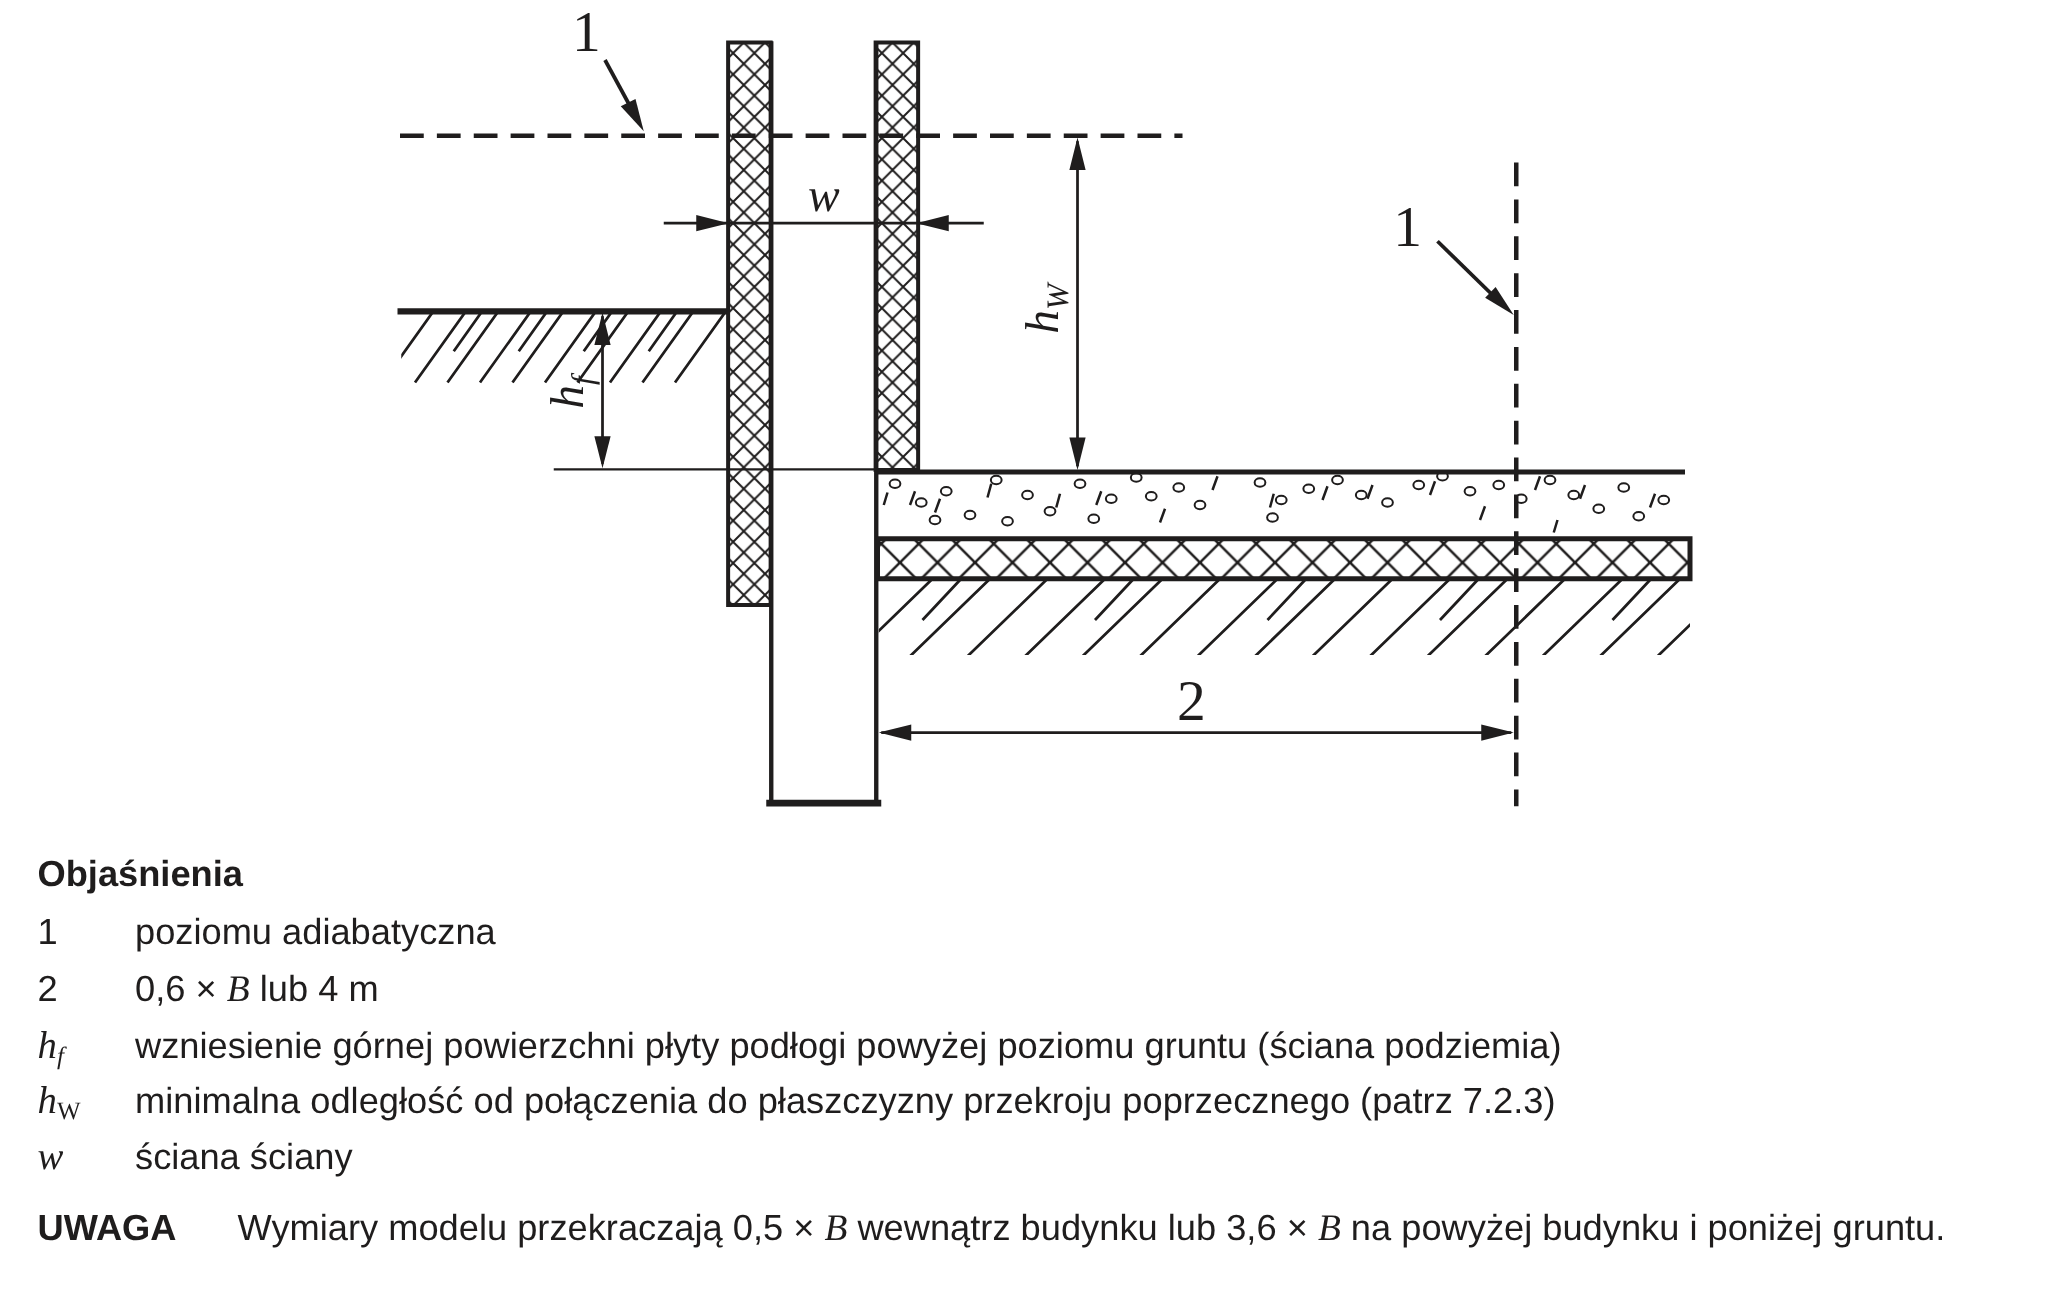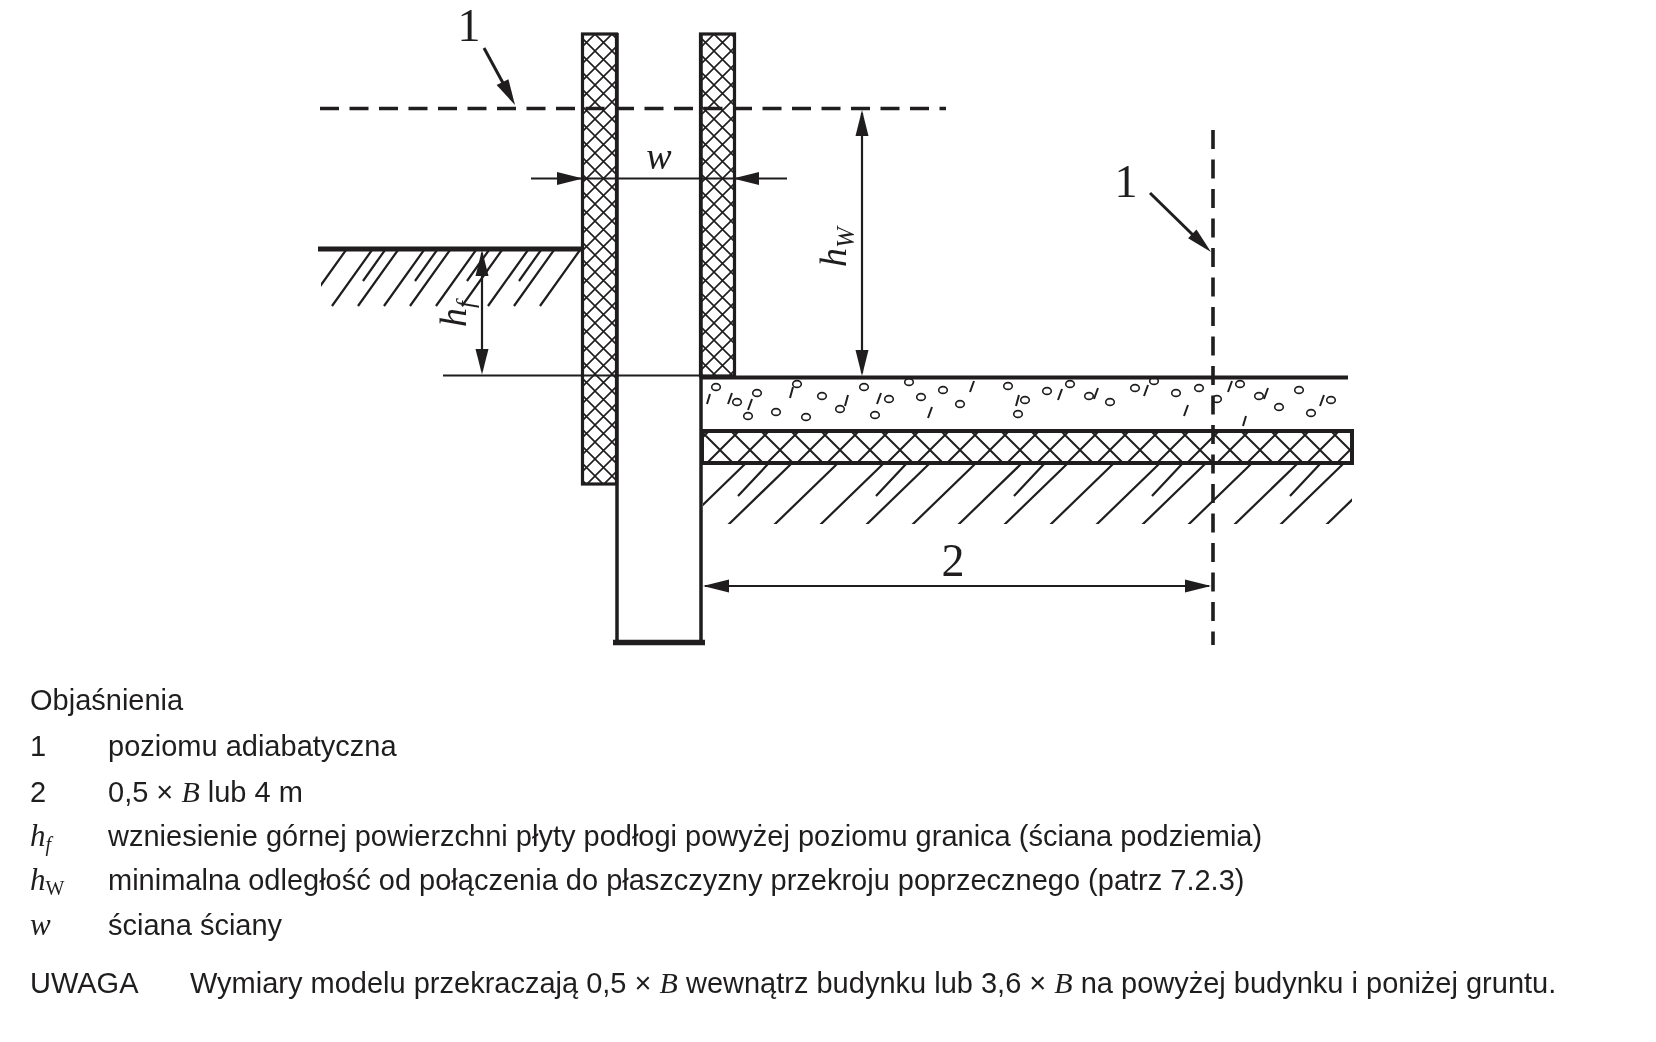--- a/index.html
+++ b/index.html
@@ -1,22 +1,22 @@
 <!DOCTYPE html>
 <html><head>
 <meta charset="utf-8">
 <style>
   html,body{margin:0;padding:0;background:#ffffff;}
   body{width:1656px;height:1042px;position:relative;overflow:hidden;
        font-family:"Liberation Sans",sans-serif;color:#1f1d1d;}
   #figure-svg{position:absolute;left:0;top:0;}
   .legend-line{position:absolute;left:30px;white-space:nowrap;font-size:29px;line-height:34px;}
-  .legend-title{font-weight:normal;}
+  .legend-title{font-weight:bold;}
   .term{display:inline-block;width:78px;}
-  .note-label{display:inline-block;width:160px;}
+  .note-label{display:inline-block;width:160px;font-weight:bold;}
   .sym{font-family:"Liberation Serif",serif;font-style:italic;font-size:31px;}
   .ssub{font-size:20px;vertical-align:-5px;}
   .ssub.up{font-style:normal;}
   .var{font-family:"Liberation Serif",serif;font-style:italic;font-size:30px;}
   svg text{fill:#1f1d1d;}
   .dlabel{font-family:"Liberation Serif",serif;font-size:46px;}
   .dvar{font-family:"Liberation Serif",serif;font-style:italic;font-size:38px;}
 </style>
 </head>
 <body>
@@ -151,25 +151,25 @@
   </g>
 </svg>
 
 <div class="legend-line legend-title" style="top:683px">Objaśnienia</div>
 
 <div class="legend-line" style="top:729px">
   <span class="term">1</span><span>poziomu adiabatyczna</span>
 </div>
 
 <div class="legend-line" style="top:775px">
-  <span class="term">2</span><span><span>0,5 × </span><span class="var">B</span><span> lub 4 m</span></span>
+  <span class="term">2</span><span><span>0,6 × </span><span class="var">B</span><span> lub 4 m</span></span>
 </div>
 
 <div class="legend-line" style="top:819px">
-  <span class="term"><span class="sym"><span>h</span><span class="ssub">f</span></span></span><span>wzniesienie górnej powierzchni płyty podłogi powyżej poziomu granica (ściana podziemia)</span>
+  <span class="term"><span class="sym"><span>h</span><span class="ssub">f</span></span></span><span>wzniesienie górnej powierzchni płyty podłogi powyżej poziomu gruntu (ściana podziemia)</span>
 </div>
 
 <div class="legend-line" style="top:863px">
   <span class="term"><span class="sym"><span>h</span><span class="ssub up">W</span></span></span><span>minimalna odległość od połączenia do płaszczyzny przekroju poprzecznego (patrz 7.2.3)</span>
 </div>
 
 <div class="legend-line" style="top:908px">
   <span class="term"><span class="sym">w</span></span><span>ściana ściany</span>
 </div>
 

